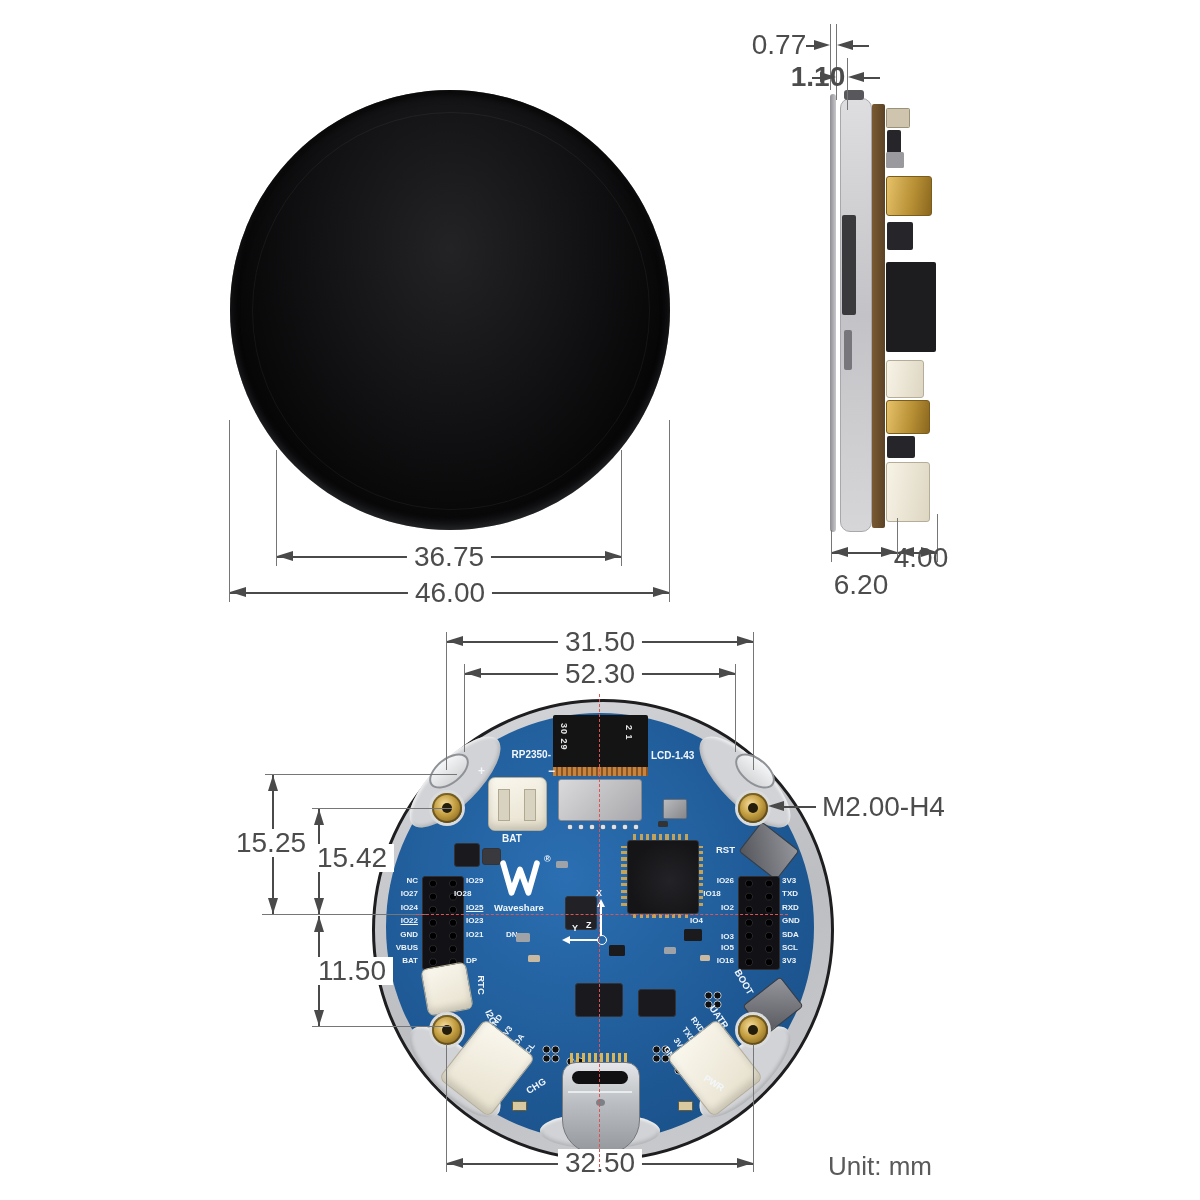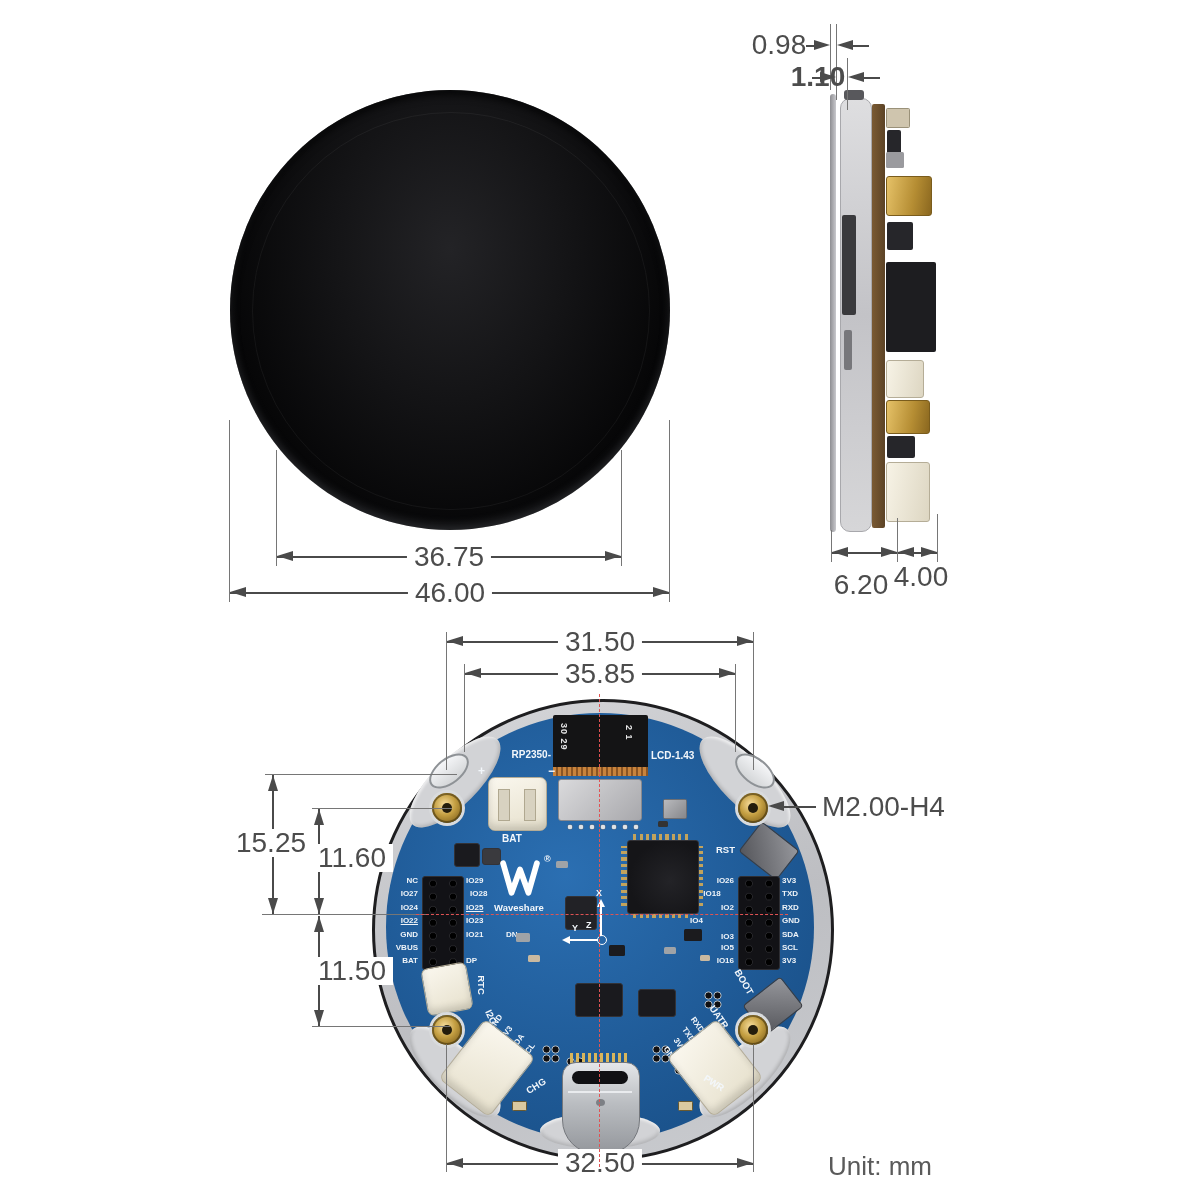--- a/index.html
+++ b/index.html
@@ -104,42 +104,42 @@
     <div class="blackpart abs" style="left:146px;top:242px;width:50px;height:90px;background:#1d1d20;"></div>
     <div class="ivory abs" style="left:146px;top:340px;width:36px;height:36px;"></div>
     <div class="gold abs" style="left:146px;top:380px;width:42px;height:32px;"></div>
     <div class="blackpart abs" style="left:147px;top:416px;width:28px;height:22px;"></div>
     <div class="ivory abs" style="left:146px;top:442px;width:42px;height:58px;"></div>
   </div>
 
   <div class="extv" style="left:830px;top:24px;height:66px;"></div>
   <div class="extv" style="left:836px;top:24px;height:76px;"></div>
   <div class="extv" style="left:847px;top:58px;height:52px;"></div>
-  <span class="lab nobg" style="left:779px;top:45px;">0.98</span>
+  <span class="lab nobg" style="left:779px;top:45px;">0.77</span>
   <div class="dimh" style="left:806px;top:45px;width:10px;"></div>
   <div class="ahr" style="left:814px;top:40px;"></div>
   <div class="ahl" style="left:837px;top:40px;"></div>
   <div class="dimh" style="left:853px;top:45px;width:16px;"></div>
   <span class="lab nobg" style="left:818px;top:77px;font-weight:bold;">1.10</span>
   <div class="dimh" style="left:812px;top:77px;width:10px;"></div>
   <div class="ahr" style="left:820px;top:72px;"></div>
   <div class="ahl" style="left:848px;top:72px;"></div>
   <div class="dimh" style="left:864px;top:77px;width:16px;"></div>
 
   <div class="extv" style="left:831px;top:530px;height:32px;"></div>
   <div class="extv" style="left:897px;top:518px;height:44px;"></div>
   <div class="extv" style="left:937px;top:514px;height:48px;"></div>
   <div class="dimh" style="left:832px;top:552px;width:65px;"></div>
   <div class="ahl" style="left:832px;top:547px;"></div>
   <div class="ahr" style="left:881px;top:547px;"></div>
   <div class="dimh" style="left:898px;top:552px;width:39px;"></div>
   <div class="ahl" style="left:898px;top:547px;"></div>
   <div class="ahr" style="left:921px;top:547px;"></div>
   <span class="lab nobg" style="left:861px;top:585px;">6.20</span>
-  <span class="lab nobg" style="left:921px;top:577px;text-align:center;">4.00</span>
+  <span class="lab nobg" style="left:921px;top:558px;text-align:center;">4.00</span>
 
   <div class="pcb-wrap">
     <div class="bezel"></div>
     <div class="board"></div>
 
     <div class="cres" style="left:29px;top:66px;width:120px;height:46px;transform:rotate(-45deg);"></div>
     <div class="cres" style="left:319px;top:66px;width:120px;height:46px;transform:rotate(45deg);"></div>
     <div class="cres" style="left:29px;top:356px;width:120px;height:46px;transform:rotate(45deg);"></div>
     <div class="cres" style="left:319px;top:356px;width:120px;height:46px;transform:rotate(-45deg);"></div>
     <div class="cres" style="left:174px;top:420px;width:120px;height:36px;"></div>
@@ -175,21 +175,21 @@
     <div class="hdr" style="left:372px;top:183px;"></div>
 
     <span class="pin" style="left:8px;top:184px;width:44px;text-align:right;">NC</span>
     <span class="pin" style="left:8px;top:197px;width:44px;text-align:right;">IO27</span>
     <span class="pin" style="left:8px;top:211px;width:44px;text-align:right;">IO24</span>
     <span class="pin" style="left:8px;top:224px;width:44px;text-align:right;text-decoration:underline;">IO22</span>
     <span class="pin" style="left:8px;top:238px;width:44px;text-align:right;">GND</span>
     <span class="pin" style="left:8px;top:251px;width:44px;text-align:right;">VBUS</span>
     <span class="pin" style="left:8px;top:264px;width:44px;text-align:right;">BAT</span>
     <span class="pin" style="left:100px;top:184px;width:44px;">IO29</span>
-    <span class="pin" style="left:104px;top:197px;width:44px;">IO28</span>
+    <span class="pin" style="left:88px;top:197px;width:44px;">IO28</span>
     <span class="pin" style="left:100px;top:211px;width:44px;text-decoration:underline;">IO25</span>
     <span class="pin" style="left:100px;top:224px;width:44px;">IO23</span>
     <span class="pin" style="left:100px;top:238px;width:44px;">IO21</span>
     <span class="pin" style="left:100px;top:238px;width:44px;margin-left:40px;">DN</span>
     <span class="pin" style="left:100px;top:264px;width:44px;">DP</span>
 
     <span class="pin" style="left:324px;top:184px;width:44px;text-align:right;">IO26</span>
     <span class="pin" style="left:324px;top:197px;width:44px;text-align:center;">IO18</span>
     <span class="pin" style="left:324px;top:211px;width:44px;text-align:right;">IO2</span>
     <span class="pin" style="left:324px;top:224px;width:44px;text-align:left;">IO4</span>
@@ -282,36 +282,36 @@
   <div class="dimh" style="left:447px;top:641px;width:306px;"></div>
   <div class="ahl" style="left:447px;top:636px;"></div>
   <div class="ahr" style="left:737px;top:636px;"></div>
   <span class="lab" style="left:600px;top:642px;">31.50</span>
 
   <div class="extv" style="left:464px;top:664px;height:88px;"></div>
   <div class="extv" style="left:735px;top:664px;height:88px;"></div>
   <div class="dimh" style="left:465px;top:673px;width:270px;"></div>
   <div class="ahl" style="left:465px;top:668px;"></div>
   <div class="ahr" style="left:719px;top:668px;"></div>
-  <span class="lab" style="left:600px;top:674px;">35.85</span>
+  <span class="lab" style="left:600px;top:674px;">52.30</span>
 
   <div class="exth" style="left:265px;top:774px;width:192px;"></div>
   <div class="exth" style="left:312px;top:808px;width:140px;"></div>
   <div class="exth" style="left:262px;top:914px;width:165px;"></div>
   <div class="exth" style="left:312px;top:1026px;width:138px;"></div>
 
   <div class="dimv" style="left:272px;top:775px;height:139px;"></div>
   <div class="ahu" style="left:268px;top:775px;"></div>
   <div class="ahd" style="left:268px;top:898px;"></div>
   <span class="lab" style="left:271px;top:843px;">15.25</span>
 
   <div class="dimv" style="left:318px;top:809px;height:105px;"></div>
   <div class="ahu" style="left:314px;top:809px;"></div>
   <div class="ahd" style="left:314px;top:898px;"></div>
-  <span class="lab" style="left:352px;top:858px;">11.60</span>
+  <span class="lab" style="left:352px;top:858px;">15.42</span>
 
   <div class="dimv" style="left:318px;top:916px;height:110px;"></div>
   <div class="ahu" style="left:314px;top:916px;"></div>
   <div class="ahd" style="left:314px;top:1010px;"></div>
   <span class="lab" style="left:352px;top:971px;">11.50</span>
 
   <div class="extv" style="left:446px;top:1044px;height:128px;"></div>
   <div class="extv" style="left:753px;top:1044px;height:128px;"></div>
   <div class="dimh" style="left:447px;top:1163px;width:306px;"></div>
   <div class="ahl" style="left:447px;top:1158px;"></div>

